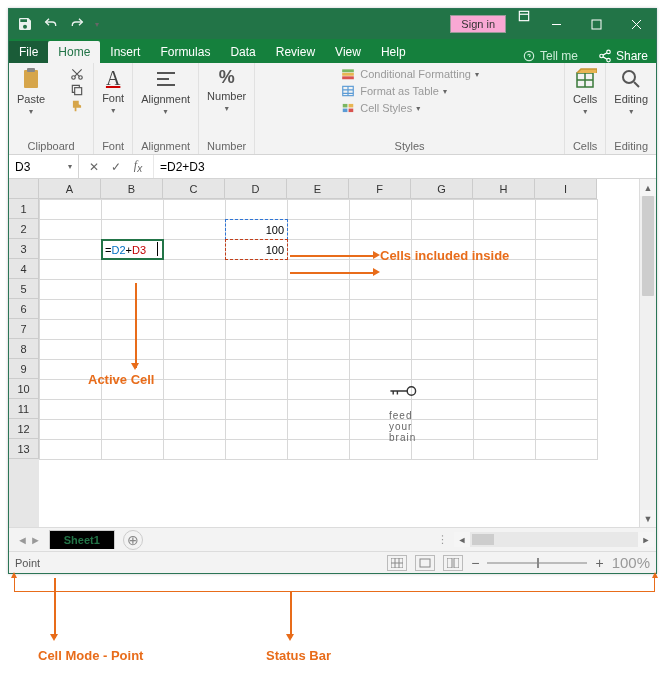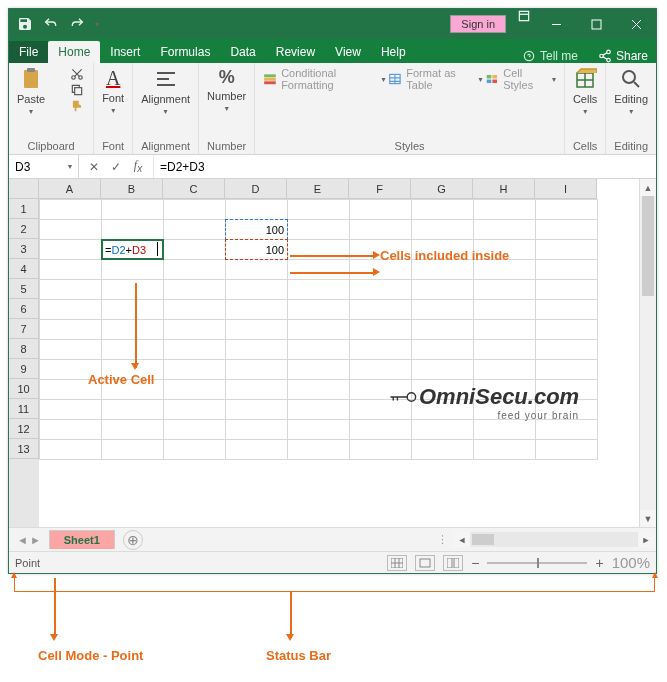--- a/index.html
+++ b/index.html
@@ -28,21 +28,21 @@
 
 .ribbon { height: 92px; background: #f3f3f3; border-bottom: 1px solid #d4d4d4; display: flex; font-size: 11px; color: #444; }
 .rgroup { border-right: 1px solid #e1e1e1; padding: 4px 8px 2px 8px; display: flex; flex-direction: column; justify-content: space-between; align-items: center; }
 .rgroup-content { display: flex; align-items: flex-start; gap: 24px; }
 .rgroup-label { font-size: 11px; color: #666; text-align: center; padding-top: 2px; }
 .big-btn { display: flex; flex-direction: column; align-items: center; gap: 2px; font-size: 11px; }
 .big-btn-icon { width: 24px; height: 24px; }
 .small-stack { display: flex; flex-direction: column; gap: 2px; }
 .small-icon { width: 16px; height: 14px; }
 .dropdown-arrow { font-size: 8px; color: #666; }
-.styles-list { display: flex; flex-direction: row; gap: 3px; font-size: 11px; color: #999; }
+.styles-list { display: flex; flex-direction: column; gap: 3px; font-size: 11px; color: #999; }
 .styles-list-item { display: flex; align-items: center; gap: 4px; }
 
 
 .formula-bar { height: 24px; border-bottom: 1px solid #d4d4d4; display: flex; align-items: center; background: #fff; }
 .name-box { width: 70px; border-right: 1px solid #d4d4d4; padding: 0 6px; font-size: 12px; height: 100%; display: flex; align-items: center; justify-content: space-between; }
 .fb-btns { display: flex; align-items: center; gap: 8px; padding: 0 8px; border-right: 1px solid #e8e8e8; height: 100%; }
 .fb-btn { width: 14px; text-align: center; color: #666; font-size: 12px; cursor: pointer; }
 .formula-input { flex: 1; padding: 0 6px; font-size: 12px; }
 
 
@@ -63,21 +63,21 @@
 .marquee.blue { border-color: #2e75d6; }
 .marquee.red { border-color: #c23f1a; }
 
 .vscroll { width: 17px; background: #f0f0f0; border-left: 1px solid #dcdcdc; display: flex; flex-direction: column; }
 .vscroll-btn { height: 17px; display: flex; align-items: center; justify-content: center; font-size: 9px; color: #666; background: #f5f5f5; }
 .vscroll-thumb { height: 100px; background: #cdcdcd; margin: 0 2px; border-radius: 1px; }
 
 
 .sheet-tabs { height: 24px; background: #f3f3f3; border-top: 1px solid #dcdcdc; display: flex; align-items: center; font-size: 11px; }
 .sheet-nav { display: flex; gap: 2px; padding: 0 8px; color: #999; }
-.sheet-tab { padding: 3px 14px; background: #fca5a5; border: 1px solid #ccc; border-bottom: none; color: #227447; font-weight: 600; }
+.sheet-tab { padding: 3px 14px; background: #000000; border: 1px solid #ccc; border-bottom: none; color: #227447; font-weight: 600; }
 .new-sheet { width: 20px; height: 20px; border: 1px solid #ccc; border-radius: 10px; display: flex; align-items: center; justify-content: center; margin-left: 8px; color: #888; font-size: 14px; }
 .hscroll { flex: 1; display: flex; align-items: center; justify-content: flex-end; padding-right: 2px; }
 .hscroll-track { width: 200px; height: 15px; background: #e8e8e8; display: flex; align-items: center; position: relative; }
 .hscroll-btn { width: 16px; height: 15px; background: #f5f5f5; display: flex; align-items: center; justify-content: center; font-size: 9px; color: #666; }
 .hscroll-thumb { width: 22px; height: 11px; background: #cdcdcd; position: absolute; left: 18px; }
 
 
 .status-bar { height: 22px; background: #f3f3f3; border-top: 1px solid #dcdcdc; display: flex; align-items: center; font-size: 11px; color: #555; padding: 0 6px; }
 .status-mode { flex: 0 0 auto; }
 .status-right { margin-left: auto; display: flex; align-items: center; gap: 8px; }
@@ -483,21 +483,20 @@
 
           <div class="marquee blue" style="left:186px;top:20px;width:63px;height:21px"></div>
 
           <div class="marquee red" style="left:186px;top:40px;width:63px;height:21px"></div>
 
           <div class="logo" style="left:350px;top:185px">
             <svg class="logo-key" viewBox="0 0 40 20" fill="none" stroke="#333" stroke-width="2">
                 <circle cx="32" cy="10" r="6"></circle>
                 <path d="M26 10H2M6 10v5M12 10v5"></path>
               </svg>
-            <span class="logo-main">OmniSecu.com</span>
             <span class="logo-sub">feed your brain</span>
           </div>
         </div>
       </div>
     </div>
     <div class="vscroll">
       <div class="vscroll-btn">▲</div>
       <div class="vscroll-thumb"></div>
       <div style="flex:1"></div>
       <div class="vscroll-btn">▼</div>

